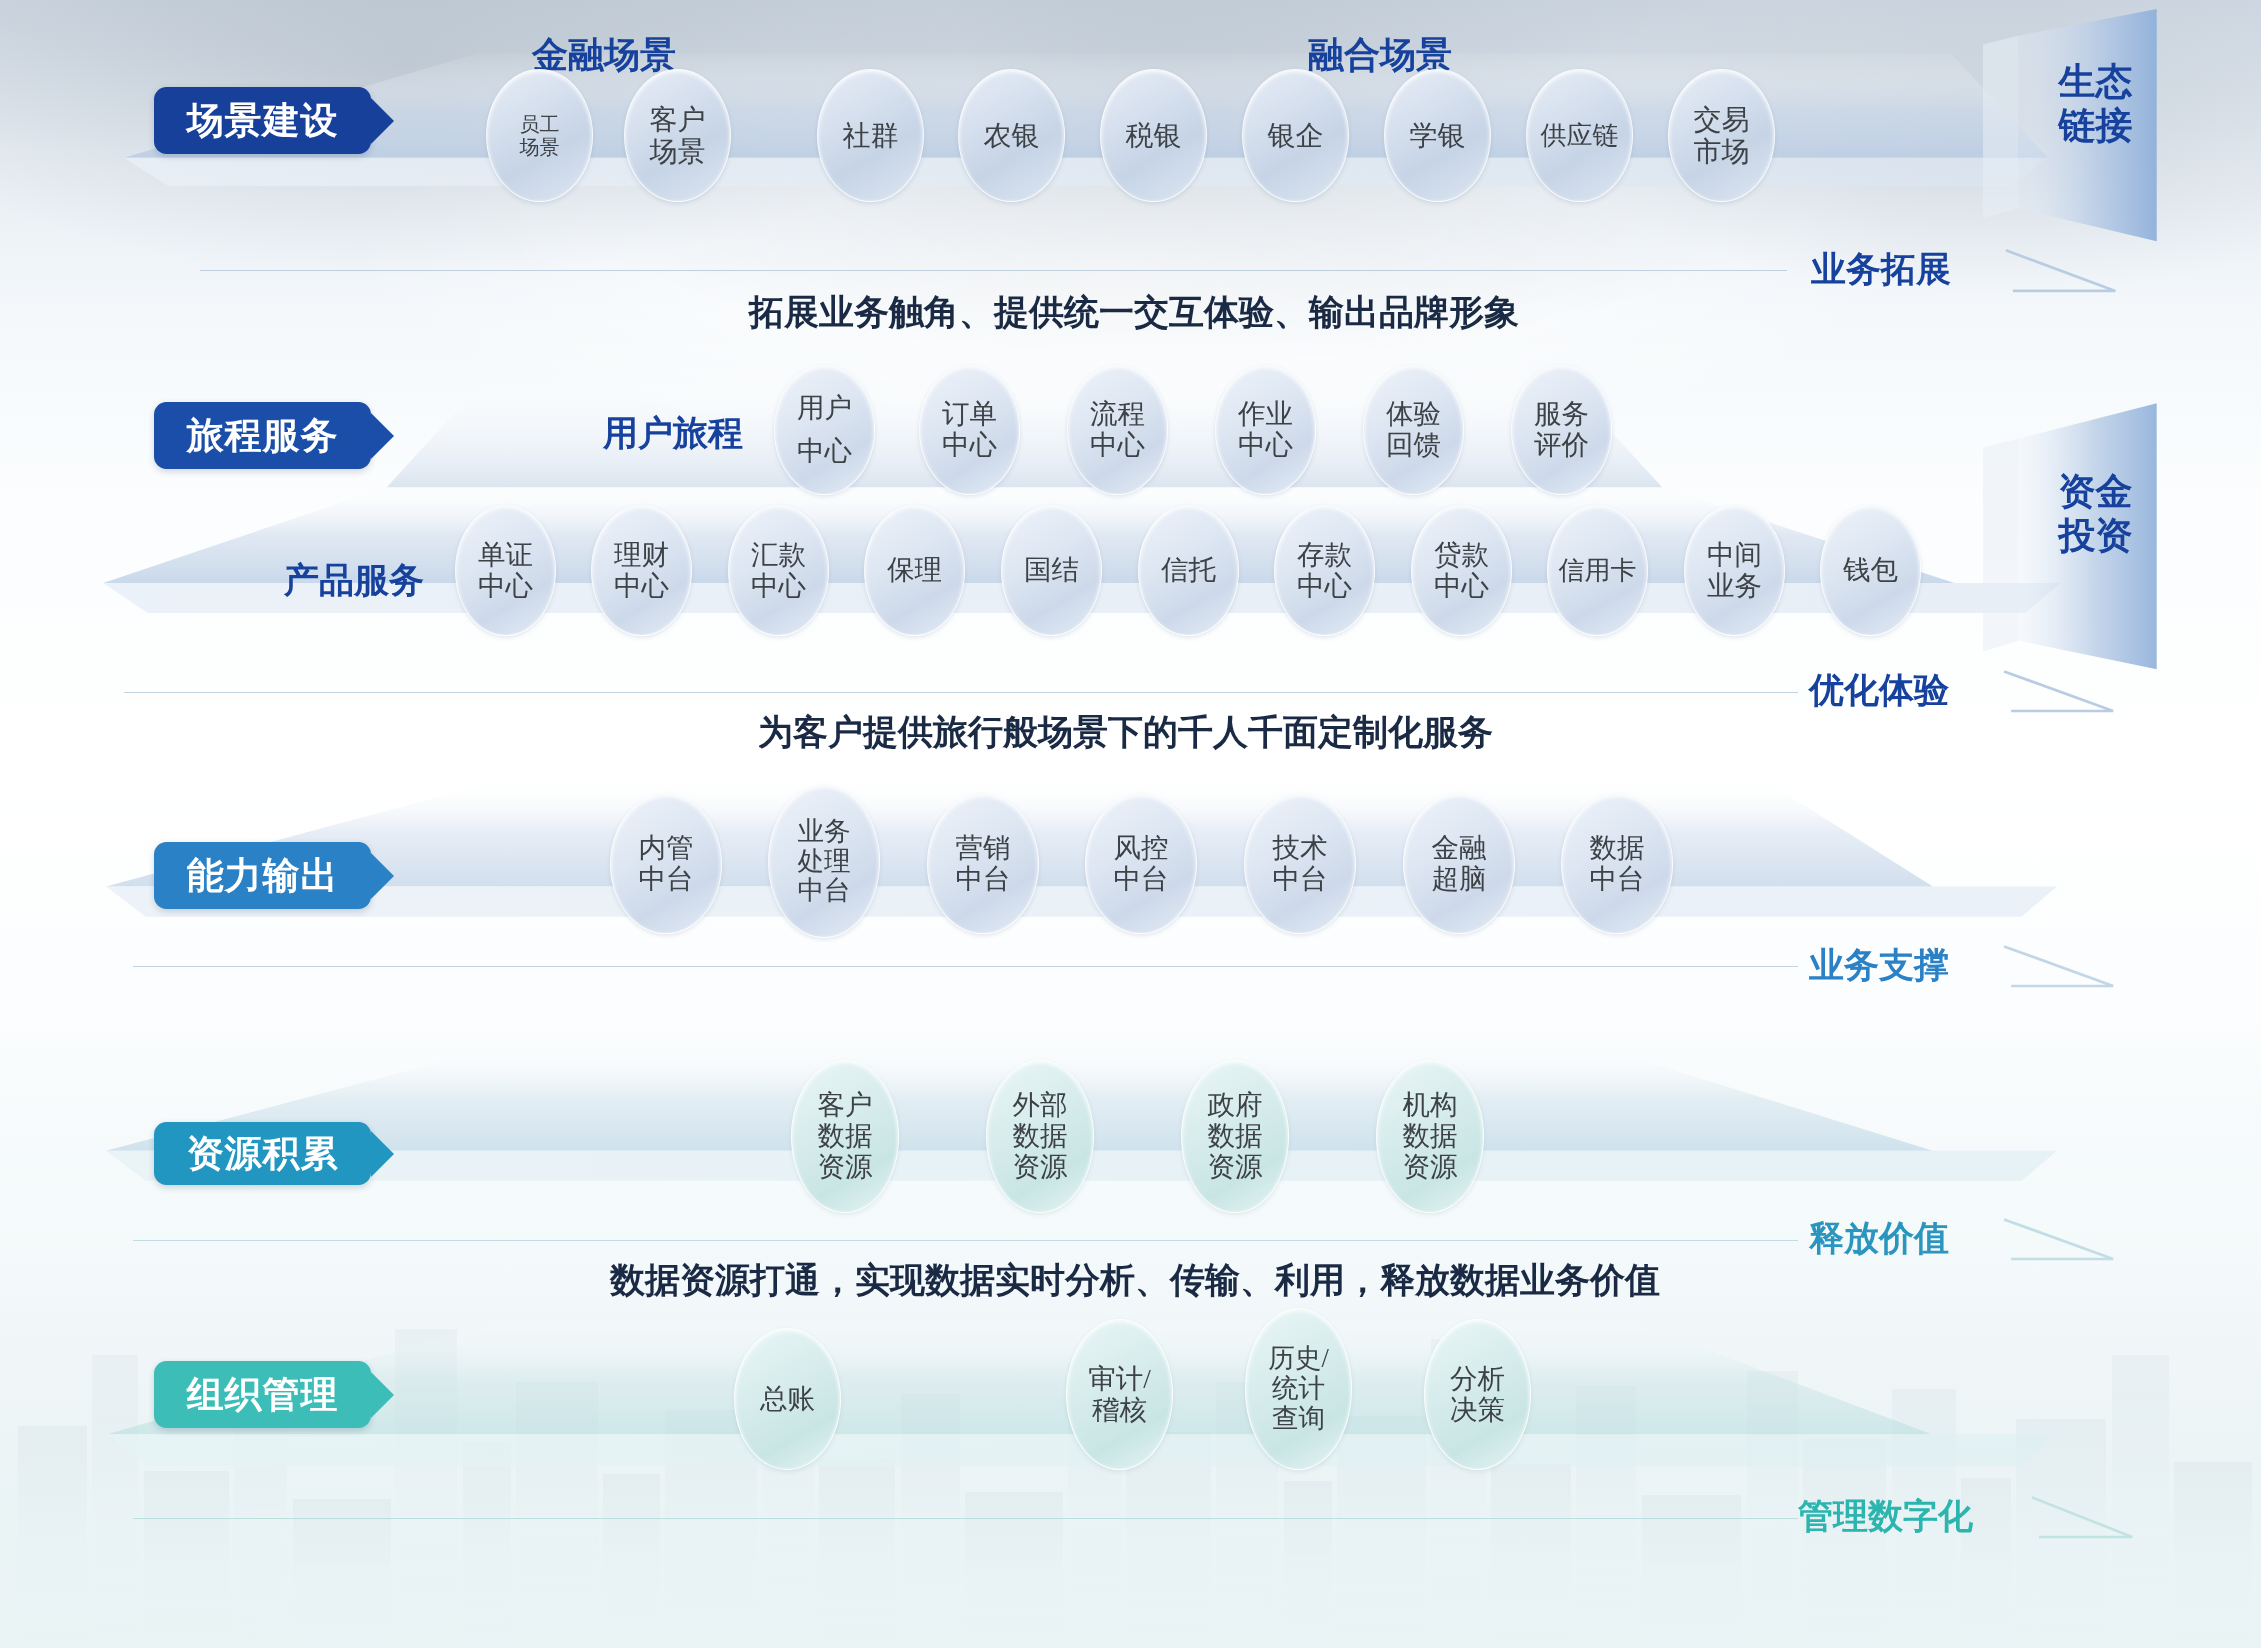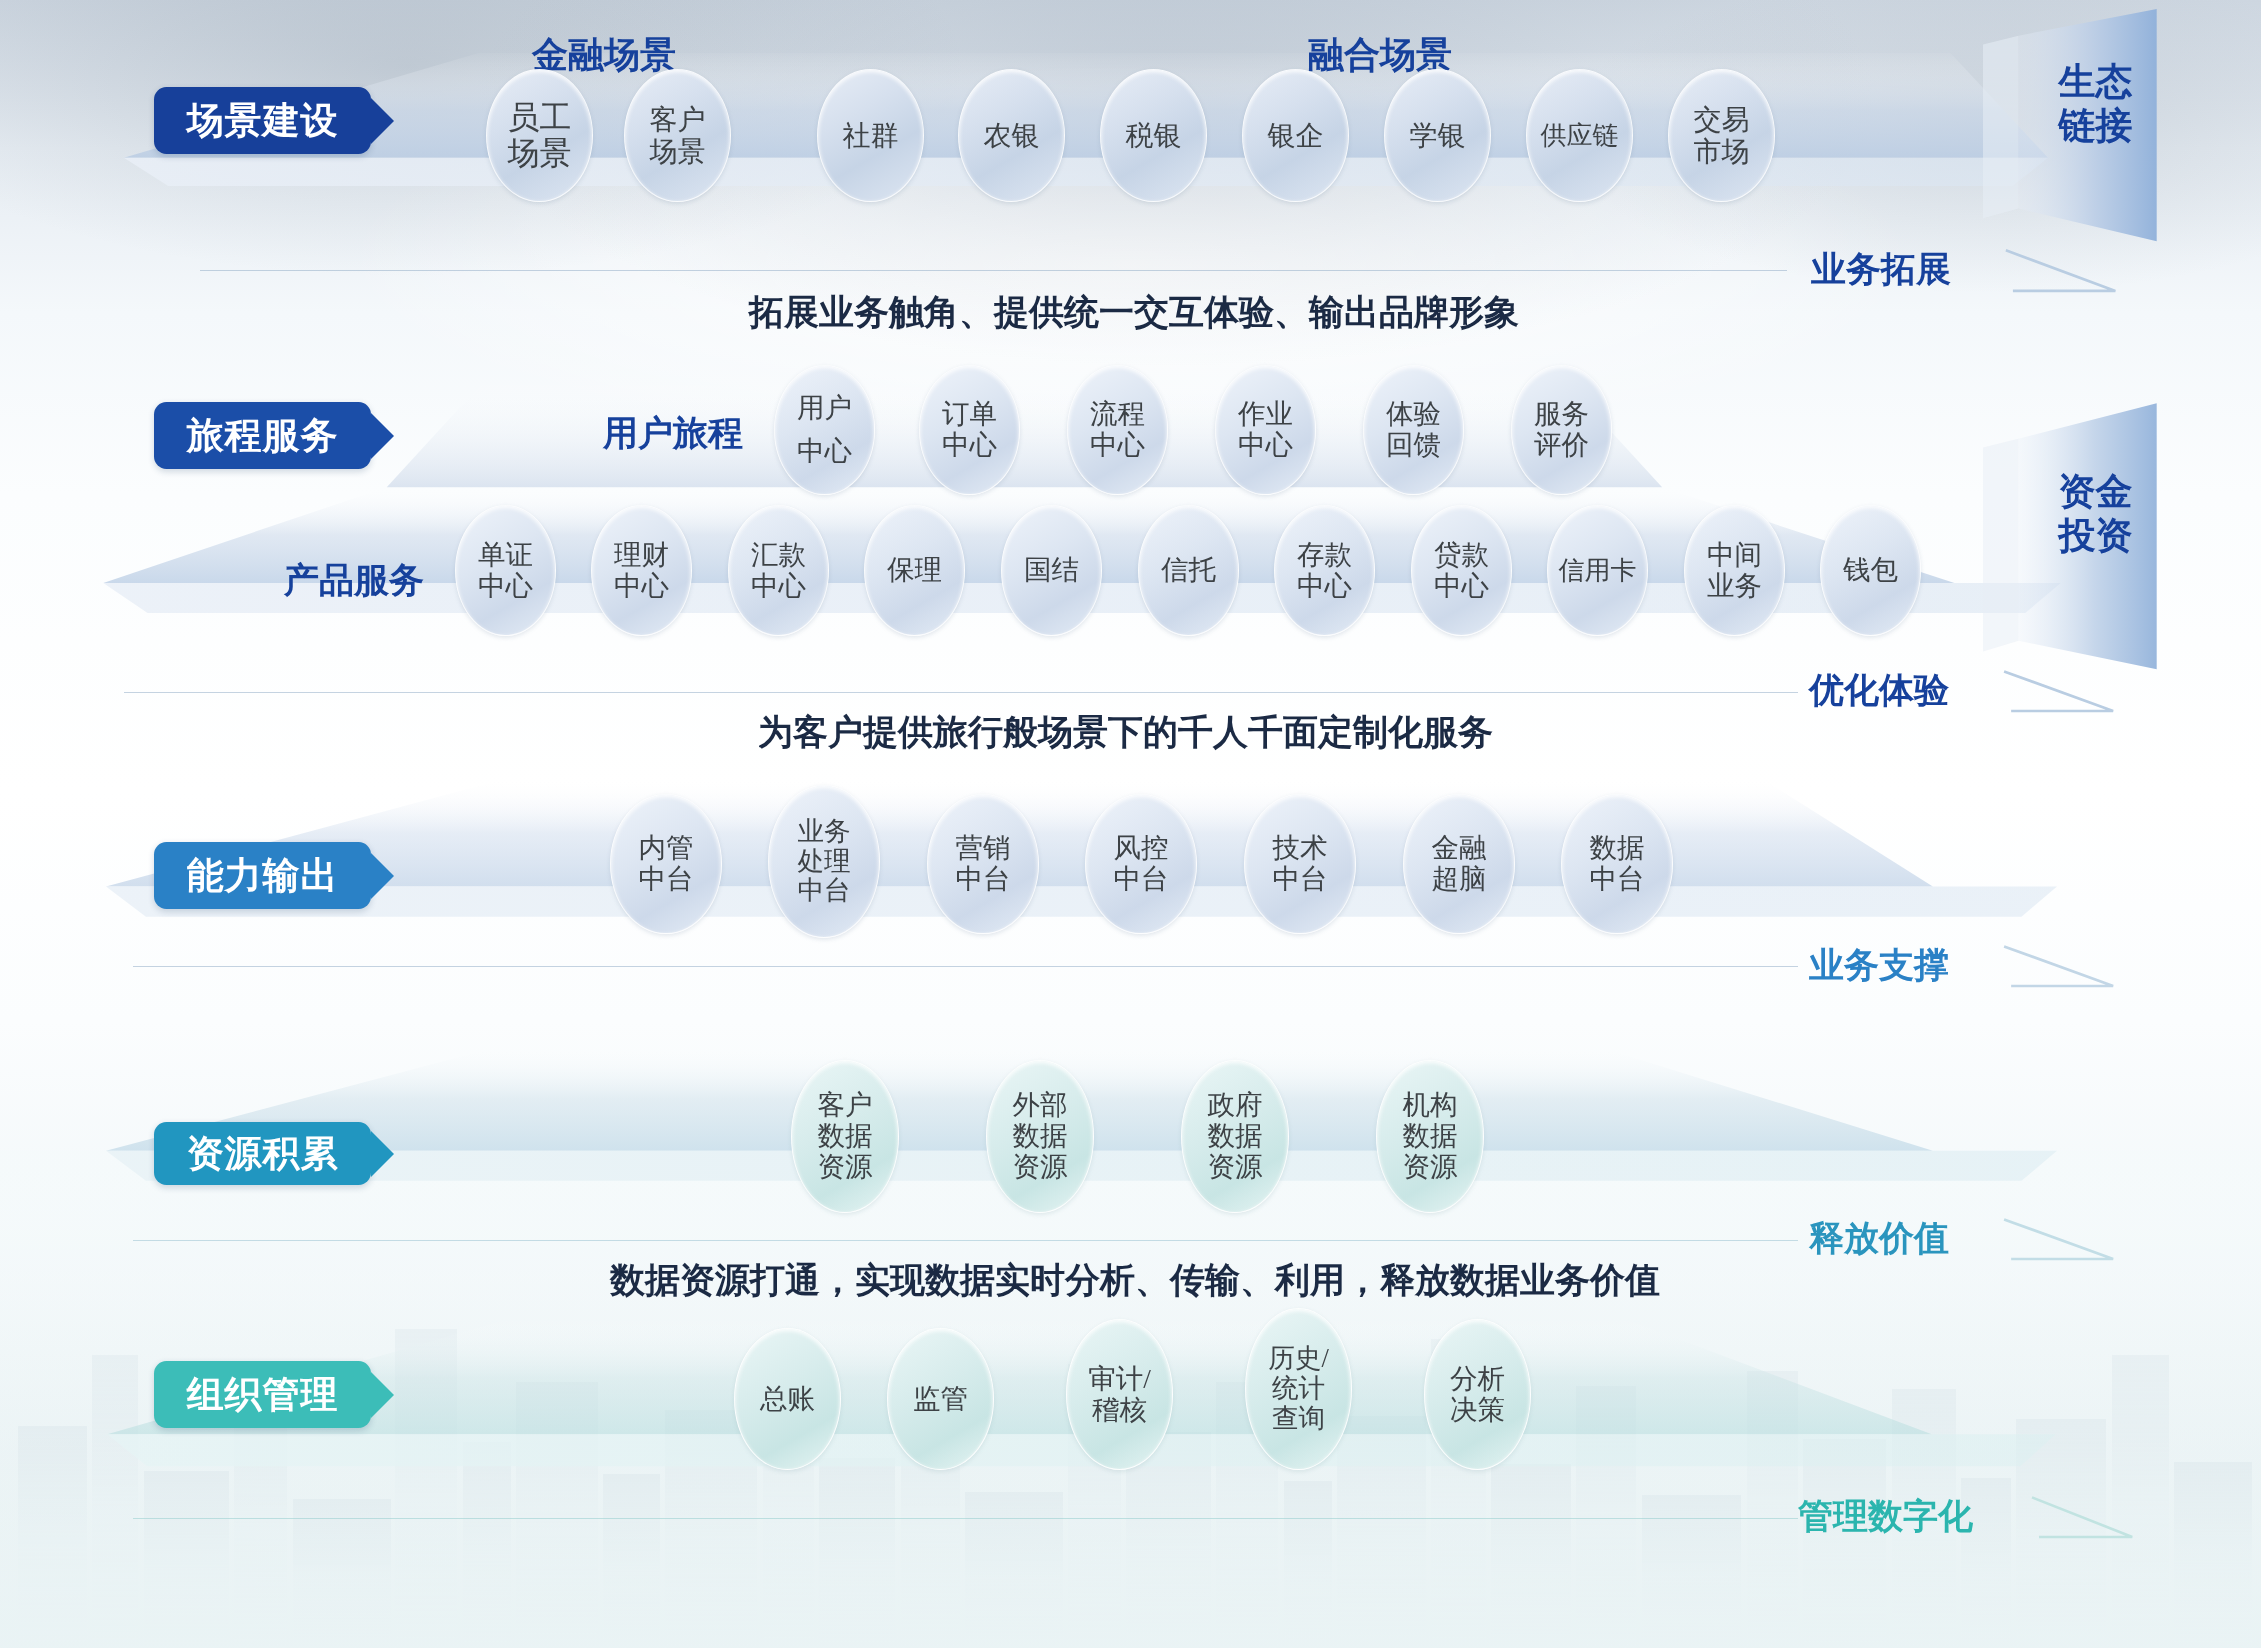--- a/index.html
+++ b/index.html
@@ -141,21 +141,21 @@
   </div>
 
   <div class="badge" style="left:154px;top:87px;width:217px;height:67px;font-size:37px;background:#17409a;">
     <span>场景建设</span>
     <span class="tip" style="border-left:23px solid #17409a;"></span>
   </div>
 
   <div class="grp" style="left:532px;top:31px;font-size:36px;">金融场景</div>
   <div class="grp" style="left:1308px;top:31px;font-size:36px;">融合场景</div>
 
-  <div class="bub bub-blue" style="left:486px;top:69px;width:105px;height:131px;font-size:32px;">
+  <div class="bub bub-blue" style="left:486px;top:69px;width:105px;height:131px;font-size:20px;">
     <span>员工</span>
     <span>场景</span>
   </div>
   <div class="bub bub-blue" style="left:624px;top:69px;width:105px;height:131px;font-size:28px;">
     <span>客户</span>
     <span>场景</span>
   </div>
   <div class="bub bub-blue" style="left:817px;top:69px;width:105px;height:131px;font-size:28px;">
     <span>社群</span>
   </div>
@@ -418,23 +418,20 @@
   </div>
 
   <div class="badge" style="left:154px;top:1361px;width:217px;height:67px;font-size:37px;background:#3cbdb8;">
     <span>组织管理</span>
     <span class="tip" style="border-left:23px solid #3cbdb8;"></span>
   </div>
 
   <div class="bub bub-teal" style="left:734px;top:1328px;width:105px;height:140px;font-size:27.5px;">
     <span>总账</span>
   </div>
-  <div class="bub bub-teal" style="left:887px;top:1328px;width:105px;height:140px;font-size:27.5px;">
-    <span>监管</span>
-  </div>
   <div class="bub bub-teal" style="left:1066px;top:1319px;width:105px;height:149px;font-size:27.5px;">
     <span>审计/</span>
     <span>稽核</span>
   </div>
   <div class="bub bub-teal" style="left:1245px;top:1308px;width:105px;height:160px;font-size:26.6px;text-align:right;">
     <span>历史/</span>
     <span>统计</span>
     <span>查询</span>
   </div>
   <div class="bub bub-teal" style="left:1424px;top:1319px;width:105px;height:149px;font-size:27.5px;">

